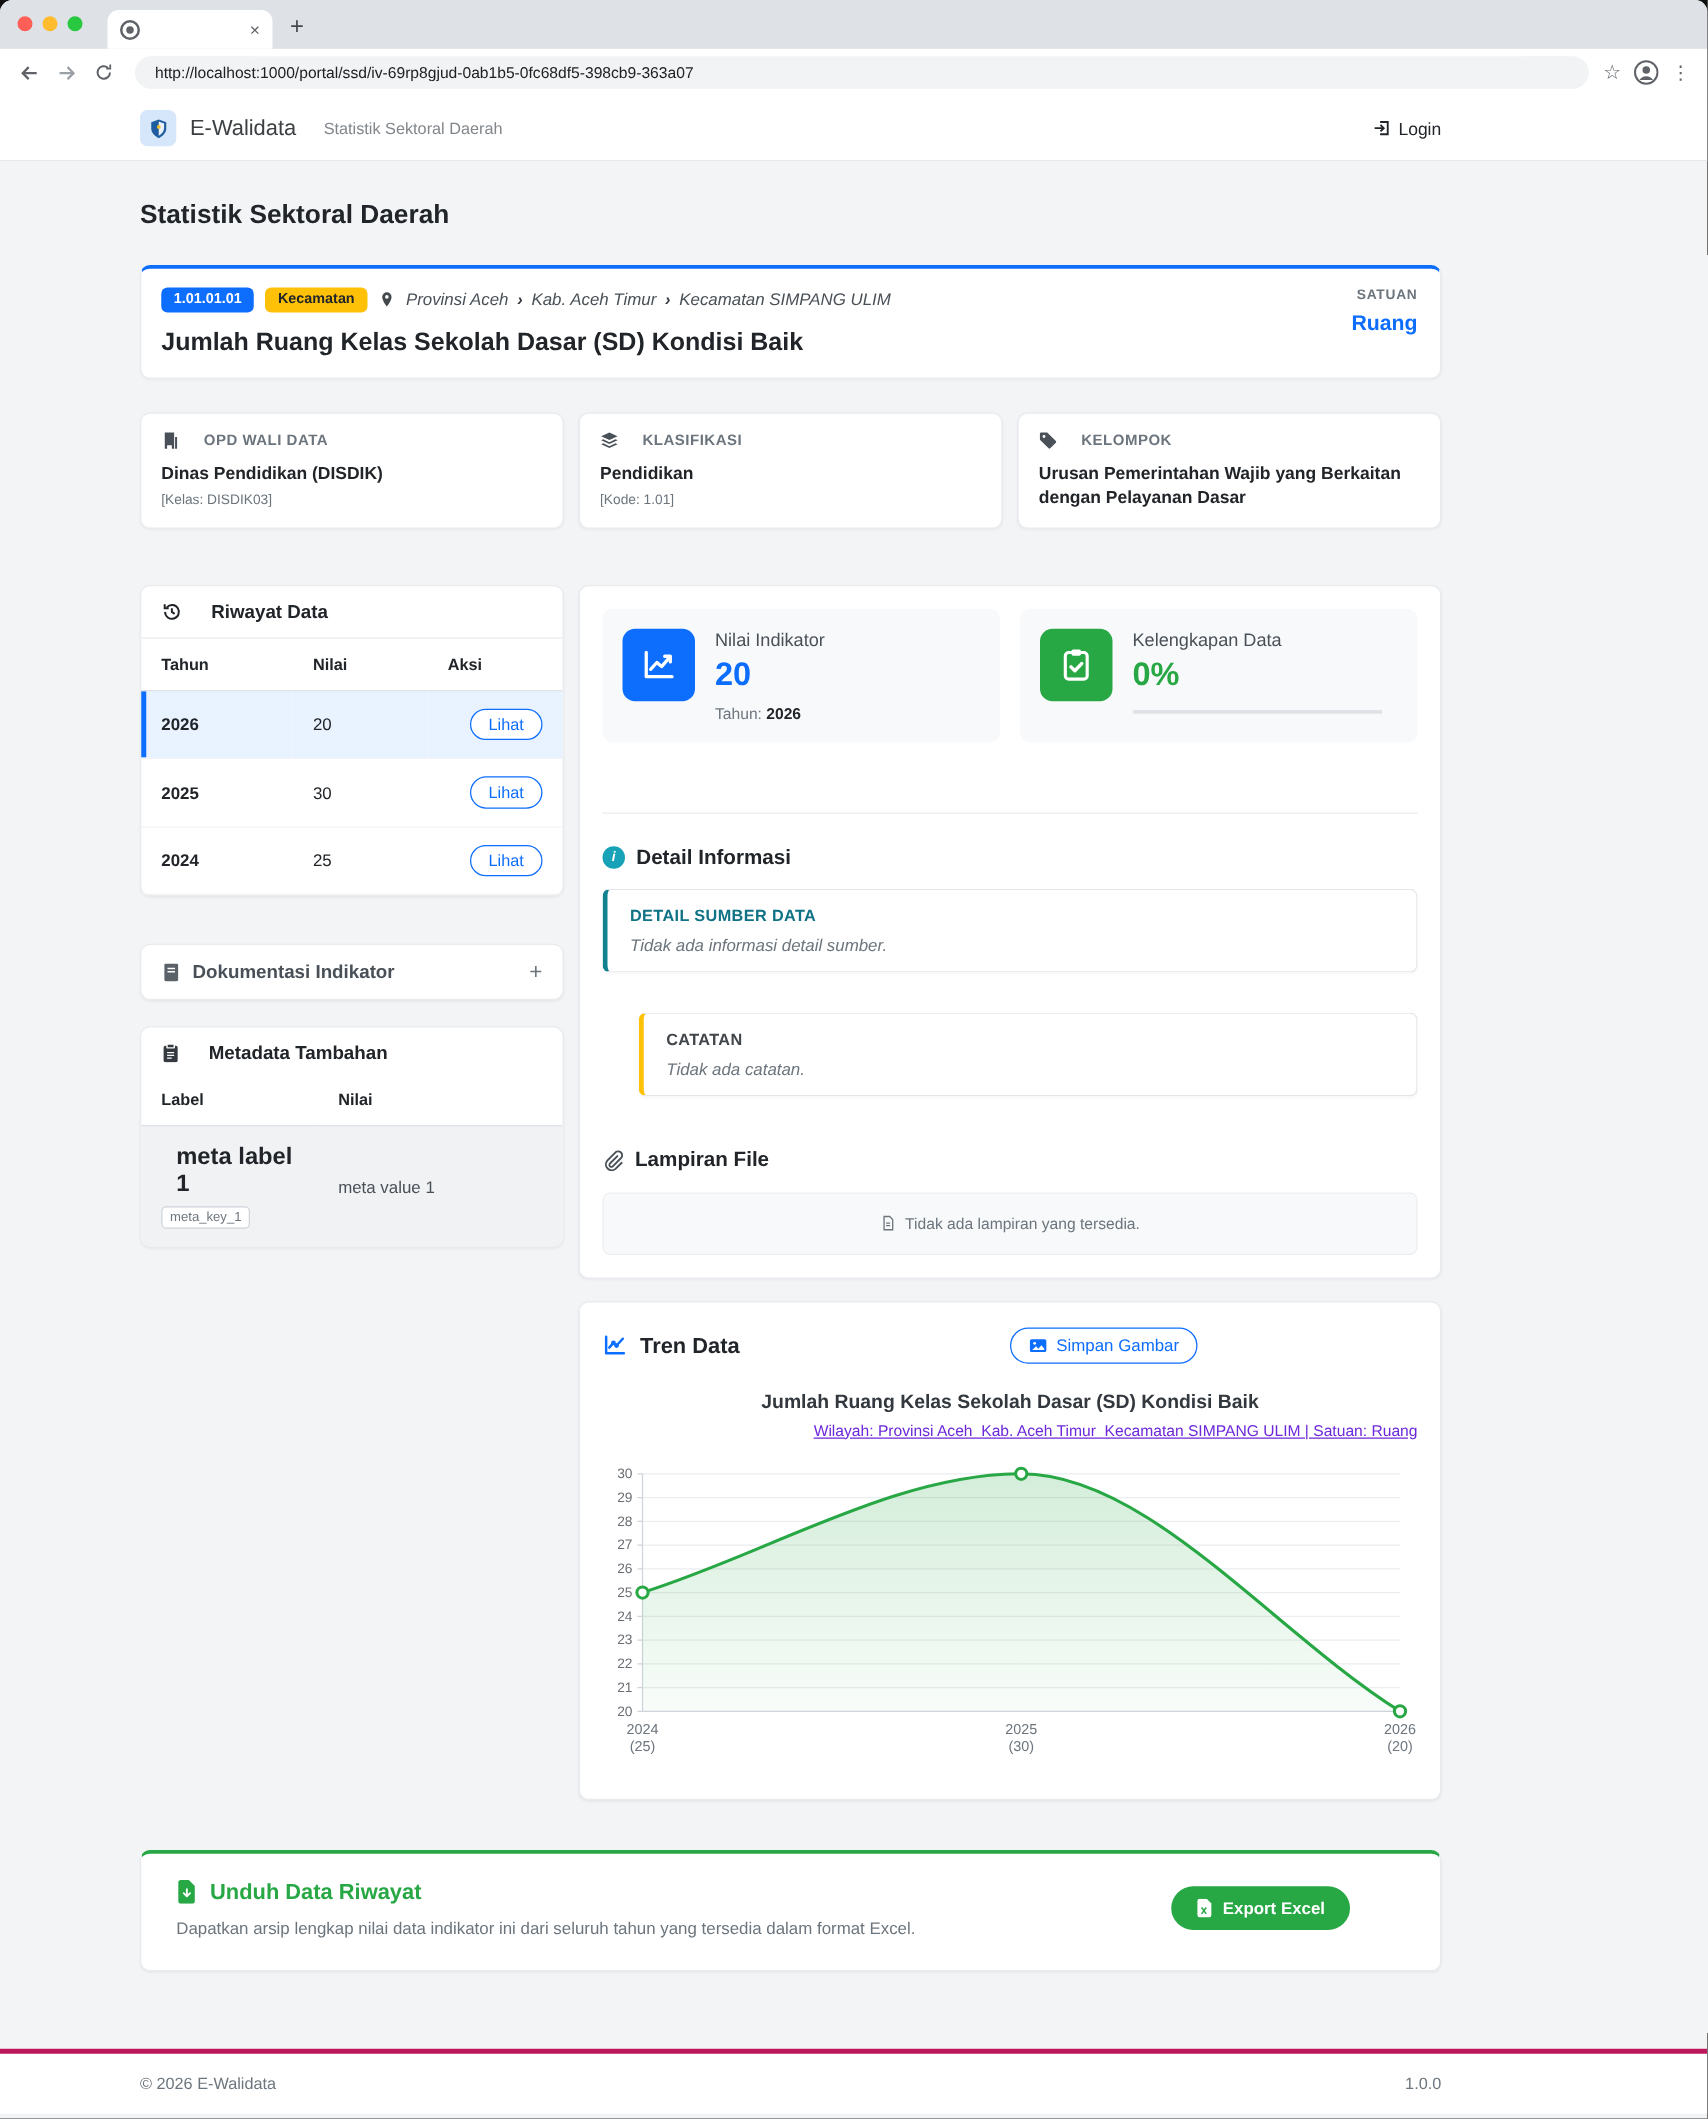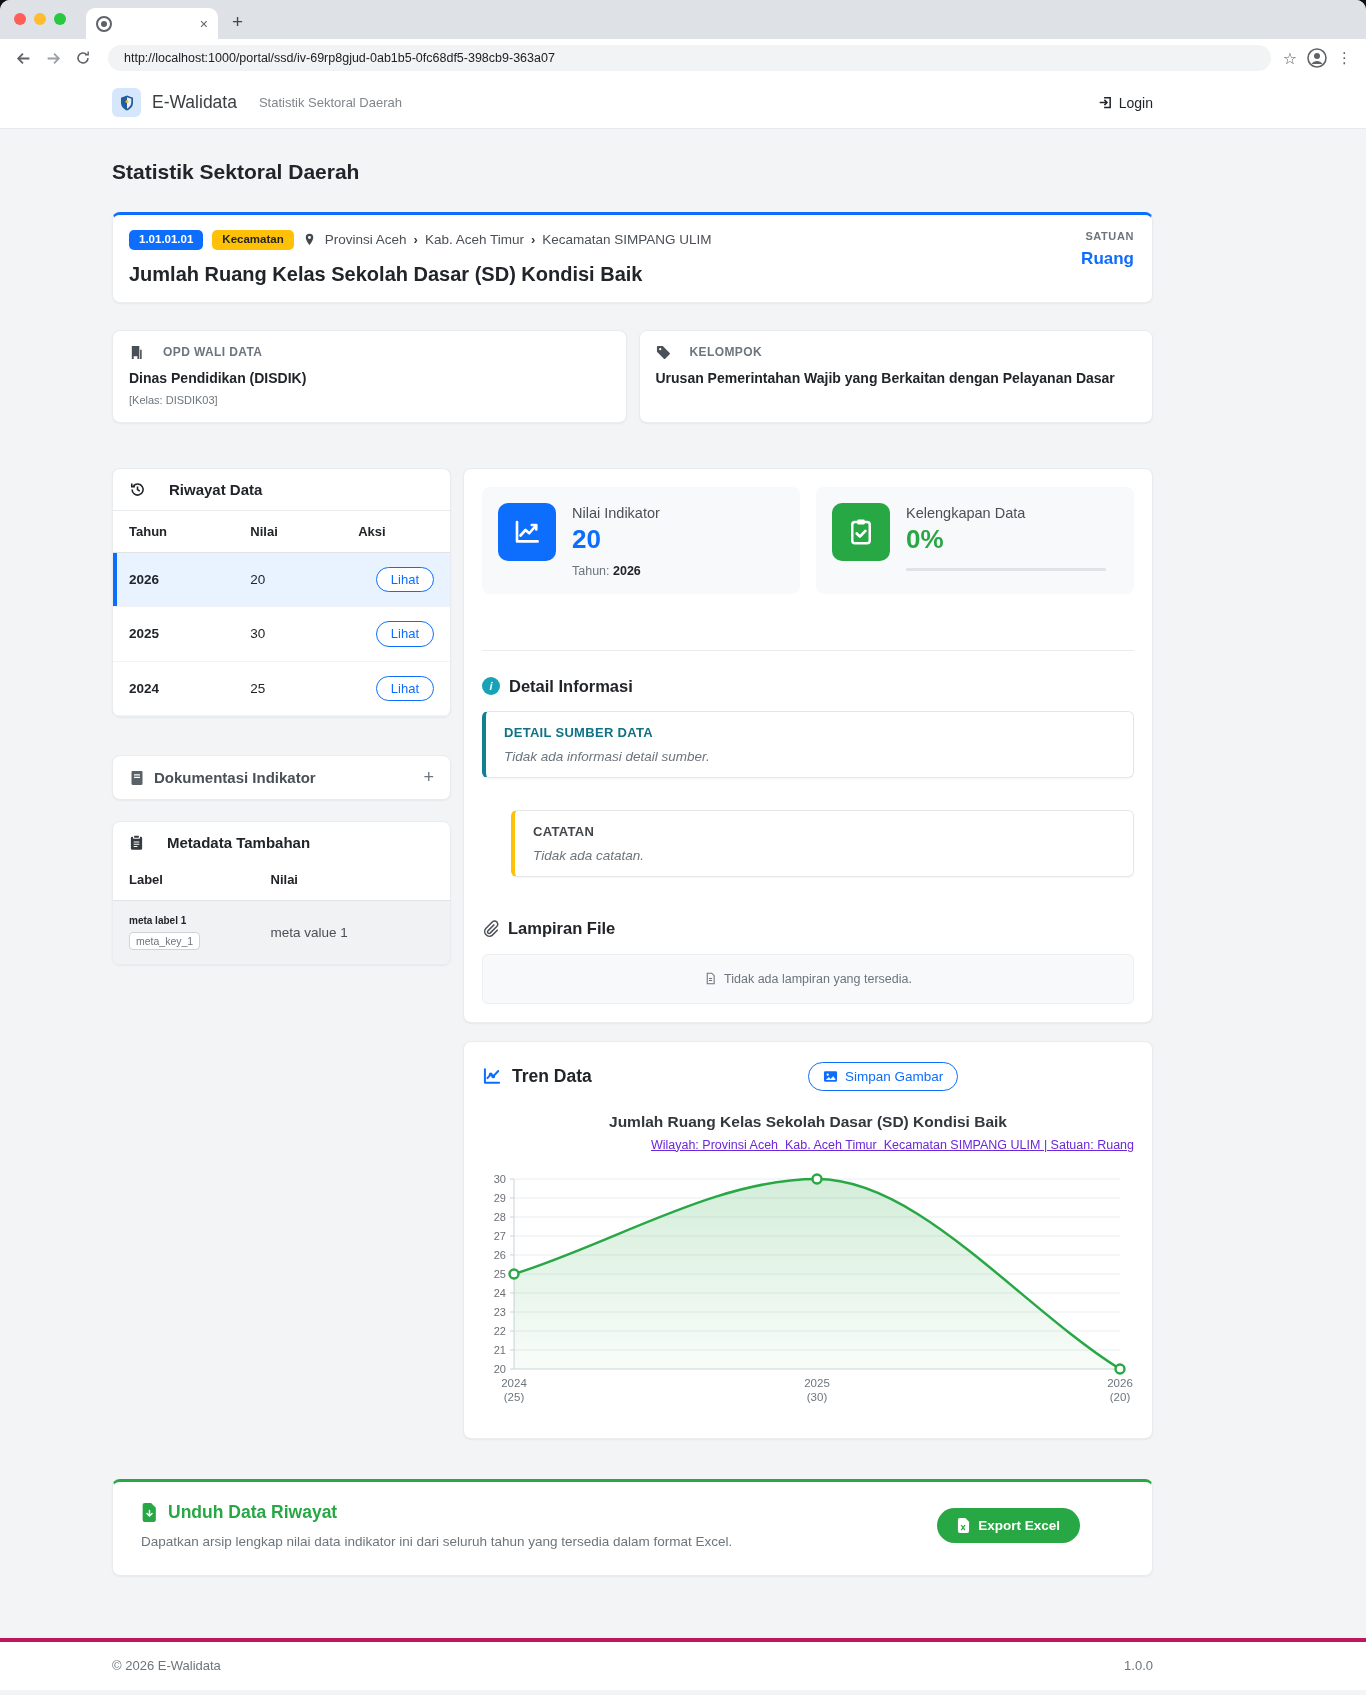--- a/index.html
+++ b/index.html
@@ -34,21 +34,21 @@
   .page{flex:1;overflow:hidden;}
   .container{width:1041px;margin-left:112px;}
   h1.page-title{margin:31px 0 0 0;font-size:21px;font-weight:700;color:#212529;}
   .card{background:#fff;border:1px solid #e9ecef;border-radius:8px;box-shadow:0 1px 2px rgba(16,24,40,.05);}
   
   .indicator-card{margin-top:28px;border-top:3px solid #0d6efd;padding:13px 18px 16px 16px;display:flex;justify-content:space-between;}
   .badge-row{display:flex;align-items:center;gap:9px;margin-top:2px;}
   .badge{font-size:11.5px;font-weight:700;padding:4px 10px;border-radius:5px;line-height:1;}
   .badge.blue{background:#0d6efd;color:#fff;}
   .badge.yellow{background:#ffc107;color:#212529;}
-  .crumbs{display:flex;align-items:flex-end;gap:7px;font-size:13.5px;color:#495057;}
+  .crumbs{display:flex;align-items:flex-end;gap:7px;font-size:13.5px;color:#495057;font-style:italic;}
   .crumb-sep{color:#343a40;font-weight:700;font-size:13px;}
   .ind-title{margin-top:13px;font-size:20px;font-weight:700;color:#212529;}
   .satuan{text-align:right;padding-top:2px;}
   .satuan-label{font-size:11px;font-weight:700;letter-spacing:.6px;color:#6c757d;}
   .satuan-value{font-size:17px;font-weight:700;color:#0d6efd;margin-top:7px;}
   
   .info-row{display:flex;gap:12px;margin-top:27px;}
   .info-card{flex:1;padding:14px 16px;min-height:63px;}
   .info-head{display:flex;align-items:center;gap:19px;font-size:12px;font-weight:700;letter-spacing:.4px;color:#6c757d;}
   .info-value{margin-top:9px;font-size:14px;font-weight:700;color:#212529;line-height:1.4;}
@@ -64,21 +64,21 @@
   th.right,td.right{text-align:right;}
   tr.active-row td{background:#e9f2ff;}
   tr.active-row td:first-child{box-shadow:inset 4px 0 0 #0d6efd;}
   .year{font-weight:700;}
   .btn-outline{display:inline-block;border:1px solid #0d6efd;color:#0d6efd;font-size:13px;padding:4px 14px;border-radius:50px;background:#fff;line-height:1.2;}
   .doc-card{margin-top:38px;padding:11px 16px;display:flex;align-items:center;gap:9px;font-size:15px;font-weight:600;color:#495057;}
   .doc-plus{margin-left:auto;color:#6c757d;font-size:18px;font-weight:400;}
   .meta-card{margin-top:21px;overflow:hidden;}
   .meta-key{display:inline-block;margin-top:6px;border:1px solid #ced4da;border-radius:4px;background:#fff;color:#6c757d;font-size:10.5px;padding:2px 6px;}
   tr.meta-row td{background:#f1f2f4;border-bottom:none;vertical-align:middle;}
-  .meta-label{font-weight:700;font-size:10px;}
+  .meta-label{font-weight:700;font-size:19px;margin-left:12px;}
   
   .overview-card{padding:18px;}
   .stats-row{display:flex;gap:16px;}
   .stat-box{flex:1;background:#f8f9fa;border-radius:8px;padding:16px;display:flex;gap:16px;}
   .stat-icon{width:58px;height:58px;border-radius:10px;display:flex;align-items:center;justify-content:center;flex:0 0 auto;}
   .stat-icon.blue{background:#0d6efd;} .stat-icon.green{background:#28a745;}
   .stat-label{font-size:14.5px;color:#495057;margin-top:2px;}
   .stat-value{font-size:26px;font-weight:700;margin-top:5px;line-height:1;}
   .stat-value.blue{color:#0d6efd;} .stat-value.green{color:#28a745;}
   .stat-year{font-size:12.5px;color:#6c757d;margin-top:12px;}
@@ -232,20 +232,34 @@
             <span class="ic">
               <svg width="15" height="15" viewBox="0 0 16 16" fill="#495057">
                   <path d="M3 1h8v14H9v-3H5v3H3zM5 3h2v2H5zm4 0h2v2H9zM5 6.5h2v2H5zm4 0h2v2H9z"></path>
                   <path d="M11.8 5h1.7v10h-1.7z"></path>
                 </svg>
             </span>
             <span>OPD WALI DATA</span>
           </div>
           <div class="info-value">Dinas Pendidikan (DISDIK)</div>
           <div class="info-code">[Kelas: DISDIK03]</div>
+        </section>
+        <section class="card info-card">
+          <div class="info-head">
+            <span class="ic">
+              <svg width="15" height="15" viewBox="0 0 16 16" fill="#495057">
+                  <path d="M8 1l7 3.2L8 7.4 1 4.2z"></path>
+                  <path d="M2.8 6.9L1 7.7l7 3.2 7-3.2-1.8-.8L8 9.3z"></path>
+                  <path d="M2.8 10.3L1 11.1l7 3.2 7-3.2-1.8-.8L8 12.7z"></path>
+                </svg>
+            </span>
+            <span>KLASIFIKASI</span>
+          </div>
+          <div class="info-value">Pendidikan</div>
+          <div class="info-code">[Kode: 1.01]</div>
         </section>
         <section class="card info-card">
           <div class="info-head">
             <span class="ic">
               <svg width="15" height="15" viewBox="0 0 16 16" fill="#495057">
                   <path d="M1 2a1 1 0 0 1 1-1h5.2l7.4 7.4a1 1 0 0 1 0 1.4l-4.8 4.8a1 1 0 0 1-1.4 0L1 7.2zm3.5 1.3a1.2 1.2 0 1 0 0 2.4 1.2 1.2 0 0 0 0-2.4z"></path>
                 </svg>
             </span>
             <span>KELOMPOK</span>
           </div>

